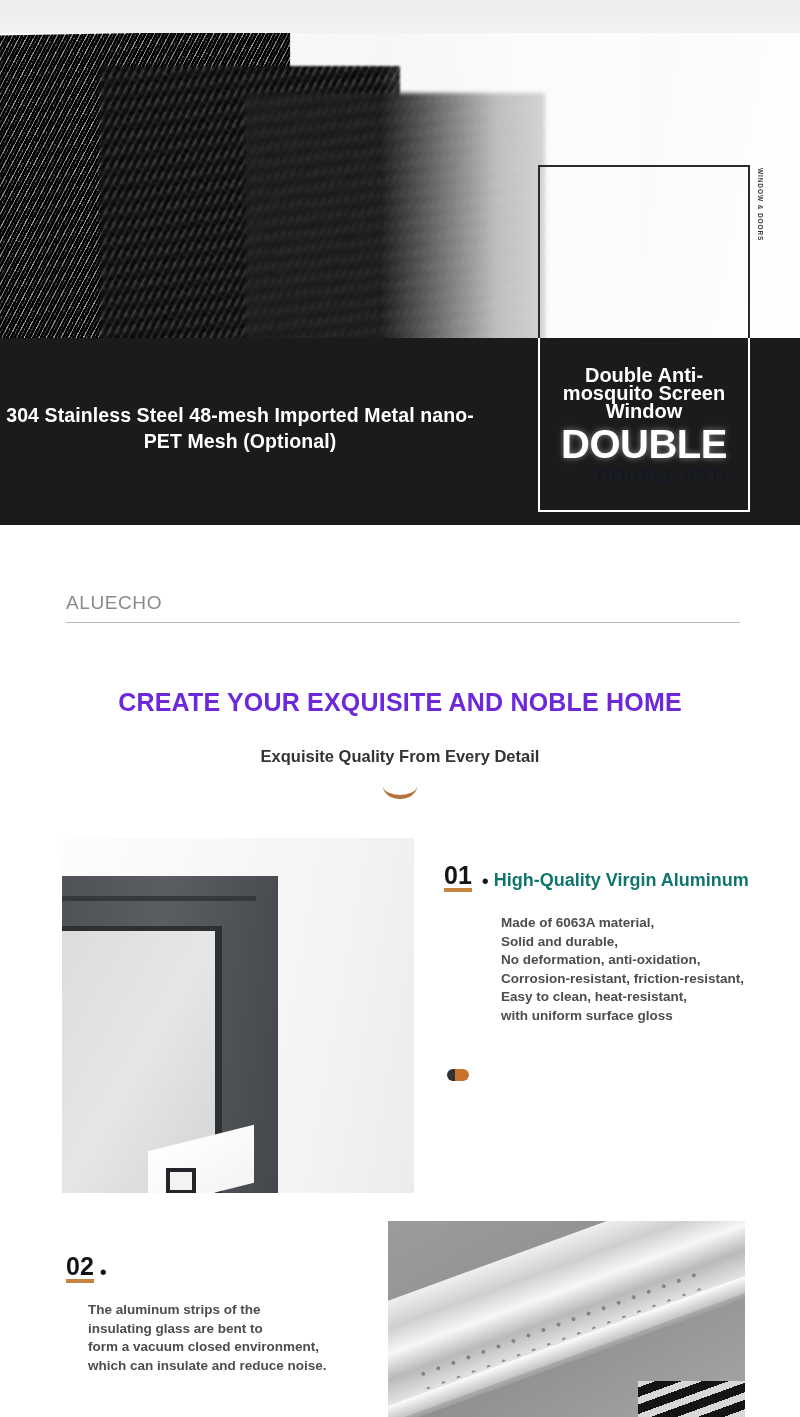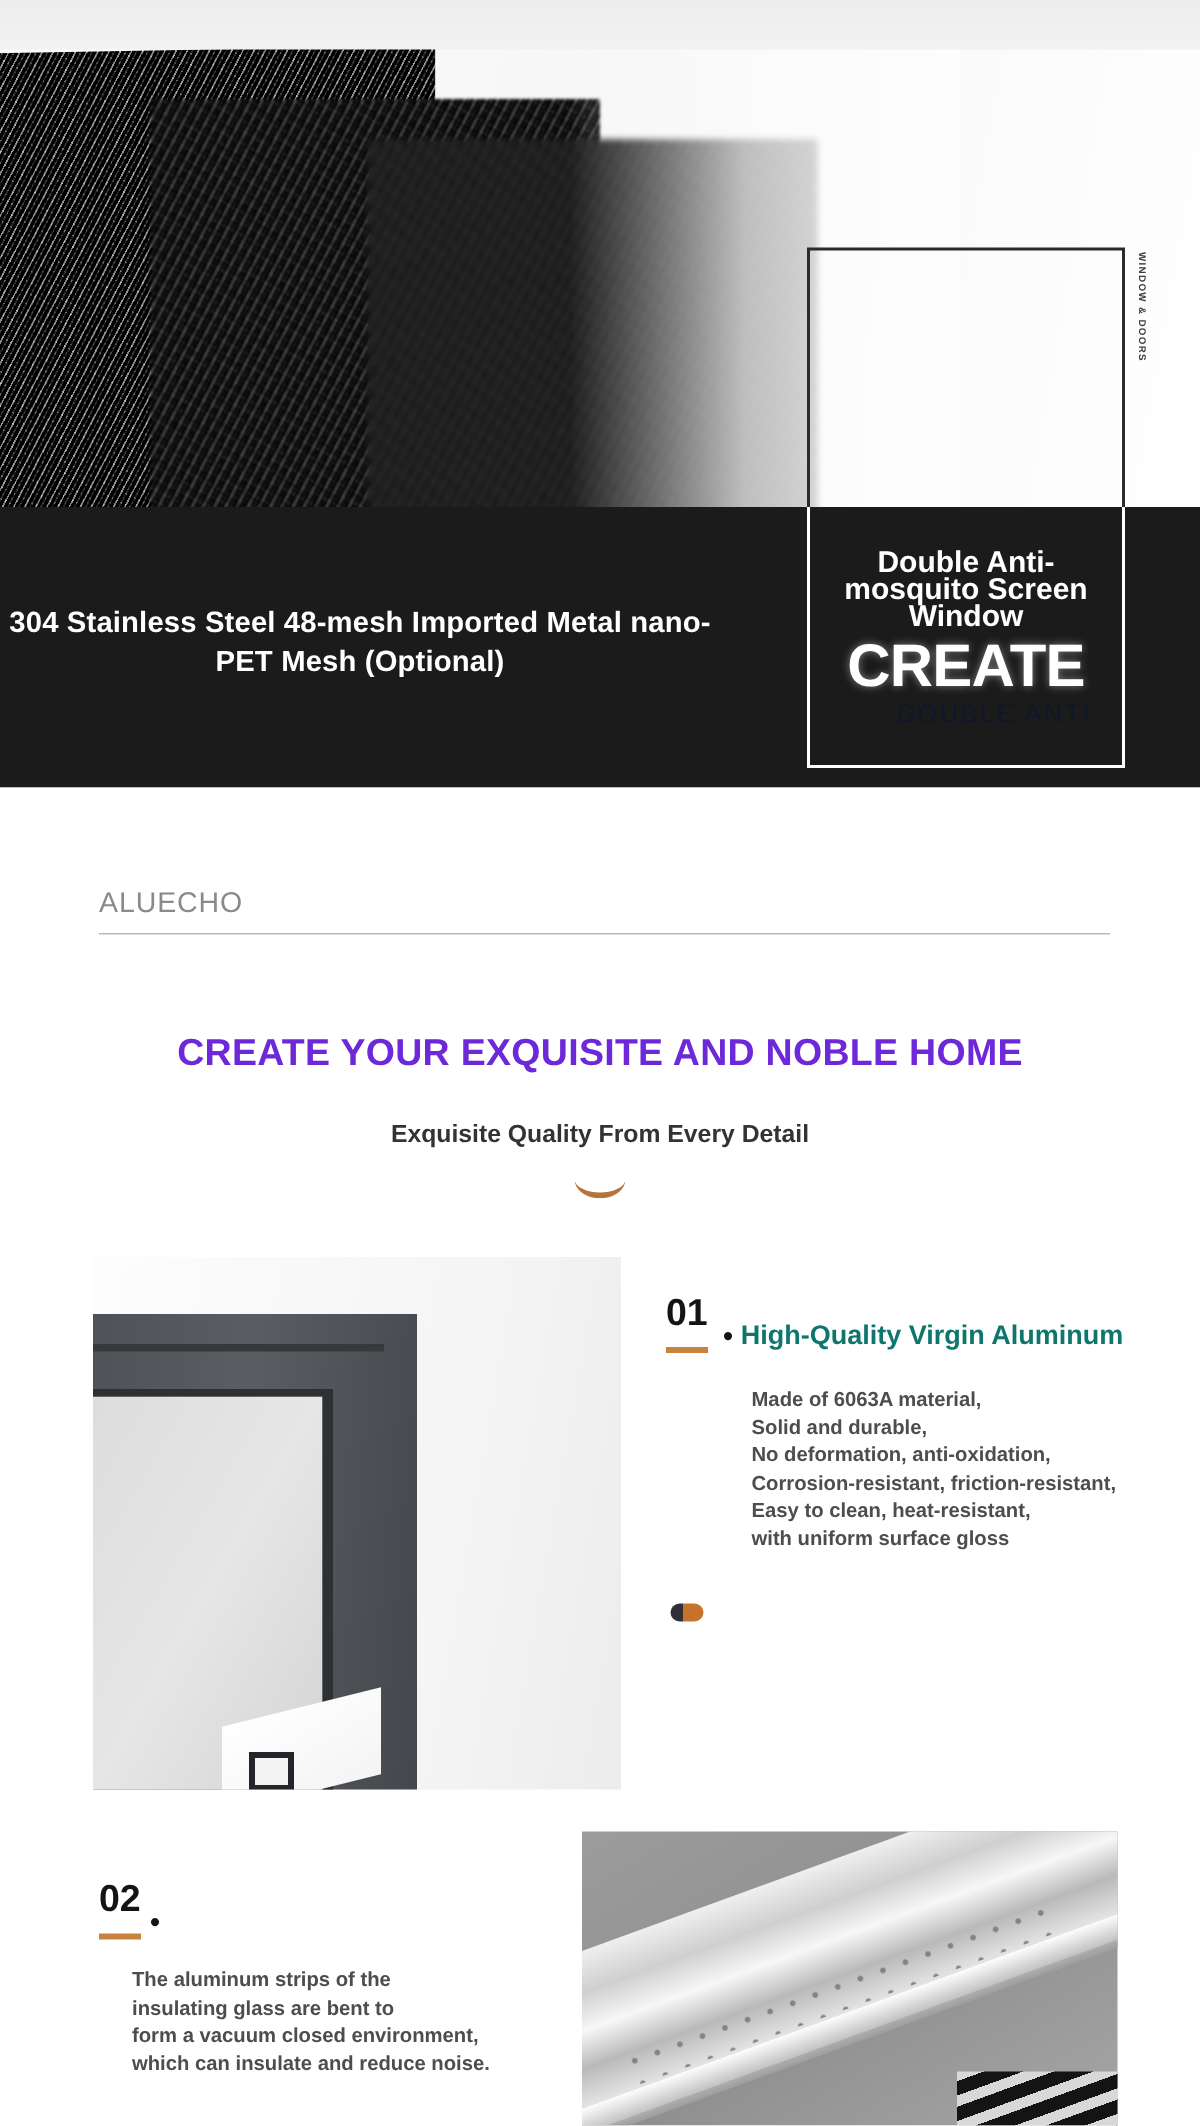--- a/index.html
+++ b/index.html
@@ -248,21 +248,21 @@
     left: 444px; top: 862px;
     width: 350px;
   }
   .f-num-row { display: flex; align-items: flex-end; }
   .f-num {
     font-size: 25px;
     font-weight: bold;
     color: #141414;
     line-height: 26px;
     border-bottom: 4px solid #c8833f;
-    padding-bottom: 10px;
+    padding-bottom: 0;
   }
   .f-bullet {
     font-size: 20px;
     color: #141414;
     line-height: 22px;
     padding: 0 5px 0 10px;
   }
   .f-bullet.tight { padding: 0 2px 0 6px; }
   .f-title {
     font-size: 18px;
@@ -349,21 +349,21 @@
 
   <div class="hero-caption">304 Stainless Steel
 48-mesh Imported Metal
 nano-PET Mesh (Optional)</div>
 
   <div class="logo-box"></div>
   <div class="logo-box-lower">
     <div class="logo-inner">
       <div class="logo-line1">Double Anti-mosquito
 Screen Window</div>
-      <div class="logo-word">CREATE</div>
+      <div class="logo-word">DOUBLE</div>
       <div class="logo-sub">DOUBLE ANTI</div>
     </div>
   </div>
 
   <div class="vert-text">WINDOW &amp; DOORS</div>
 </div>
 
 <div class="brandbar">
   <div class="brandbar-name">ALUECHO</div>
   <div class="brandbar-rule"></div>

